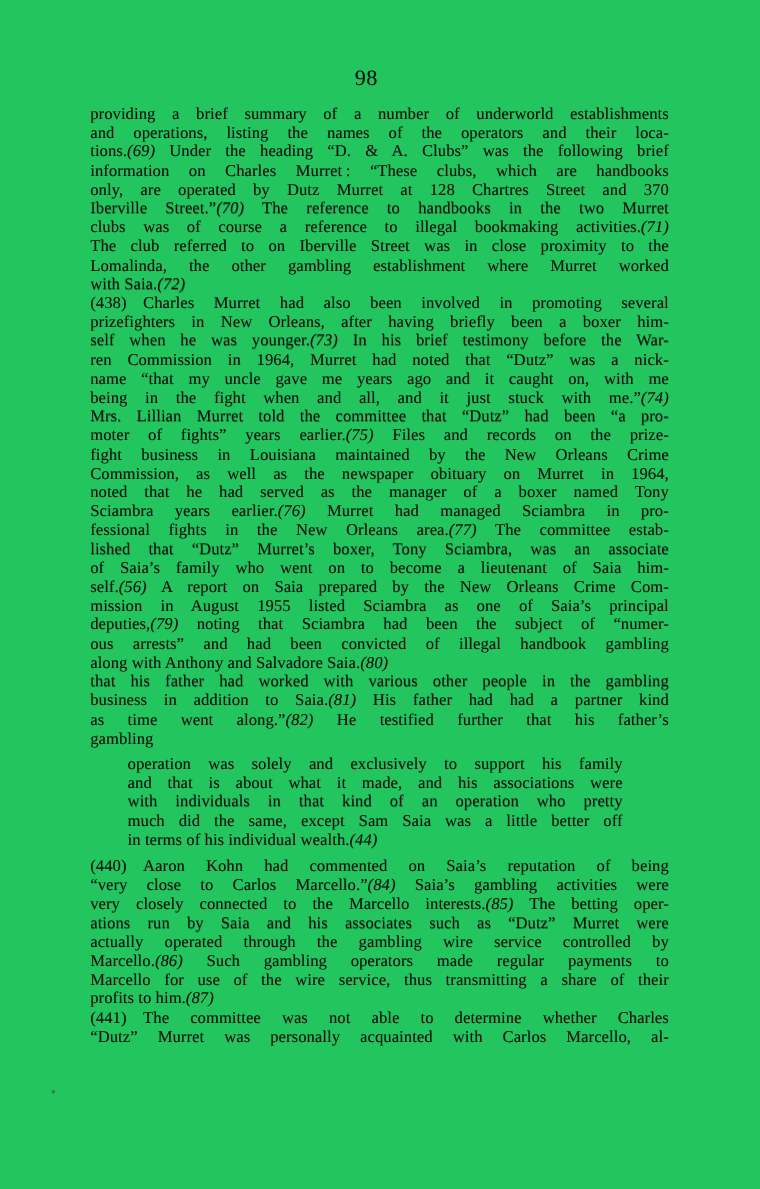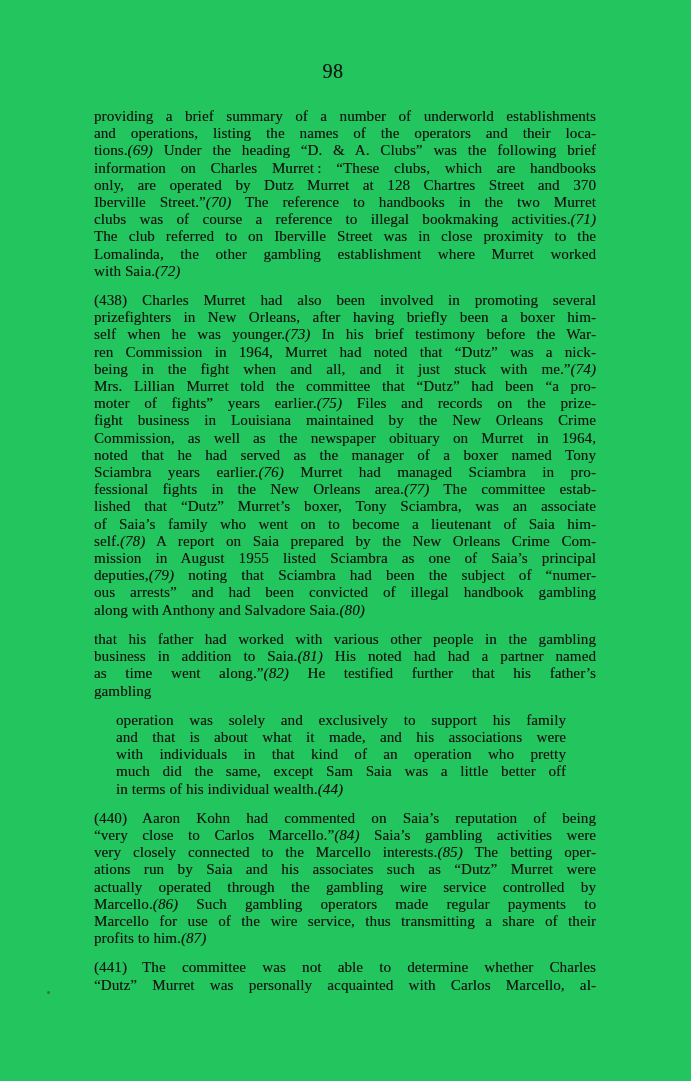--- a/index.html
+++ b/index.html
@@ -28,21 +28,21 @@
   .document-body {
     position: absolute;
     left: 82px;
     top: 96px;
     width: 526px;
     font-size: 15px;
     line-height: 17.2px;
     letter-spacing: 0.1px;
   }
   .block {
-    margin: 12px;
+    margin: 0;
   }
   .quote-block {
     margin: 6px 0 7px 0;
     padding-left: 34px;
     padding-right: 42px;
   }
   .line {
     text-align: justify;
     text-align-last: left;
     overflow: hidden;
@@ -80,39 +80,40 @@
         <div class="line just"><span>clubs was of course a reference to illegal bookmaking activities.</span><i>(71)</i></div>
         <div class="line just">The club referred to on Iberville Street was in close proximity to the</div>
         <div class="line just">Lomalinda, the other gambling establishment where Murret worked</div>
         <div class="line"><span>with Saia.</span><i>(72)</i></div>
       </div>
       <div class="block">
         <div class="line just">(438) Charles Murret had also been involved in promoting several</div>
         <div class="line just">prizefighters in New Orleans, after having briefly been a boxer him-</div>
         <div class="line just"><span>self when he was younger.</span><i>(73)</i><span> In his brief testimony before the War-</span></div>
         <div class="line just">ren Commission in 1964, Murret had noted that “Dutz” was a nick-</div>
+        <div class="line just">name “that my uncle gave me years ago and it caught on, with me</div>
         <div class="line just"><span>being in the fight when and all, and it just stuck with me.”</span><i>(74)</i></div>
         <div class="line just">Mrs. Lillian Murret told the committee that “Dutz” had been “a pro-</div>
         <div class="line just"><span>moter of fights” years earlier.</span><i>(75)</i><span> Files and records on the prize-</span></div>
         <div class="line just">fight business in Louisiana maintained by the New Orleans Crime</div>
         <div class="line just">Commission, as well as the newspaper obituary on Murret in 1964,</div>
         <div class="line just">noted that he had served as the manager of a boxer named Tony</div>
         <div class="line just"><span>Sciambra years earlier.</span><i>(76)</i><span> Murret had managed Sciambra in pro-</span></div>
         <div class="line just"><span>fessional fights in the New Orleans area.</span><i>(77)</i><span> The committee estab-</span></div>
         <div class="line just">lished that “Dutz” Murret’s boxer, Tony Sciambra, was an associate</div>
         <div class="line just">of Saia’s family who went on to become a lieutenant of Saia him-</div>
-        <div class="line just"><span>self.</span><i>(78)</i><span> A report on Saia prepared by the New Orleans Crime Com-</span></div>
+        <div class="line just"><span>self.</span><i>(56)</i><span> A report on Saia prepared by the New Orleans Crime Com-</span></div>
         <div class="line just">mission in August 1955 listed Sciambra as one of Saia’s principal</div>
         <div class="line just"><span>deputies,</span><i>(79)</i><span> noting that Sciambra had been the subject of “numer-</span></div>
         <div class="line just">ous arrests” and had been convicted of illegal handbook gambling</div>
         <div class="line"><span>along with Anthony and Salvadore Saia.</span><i>(80)</i></div>
       </div>
       <div class="block">
         <div class="line just">that his father had worked with various other people in the gambling</div>
-        <div class="line just"><span>business in addition to Saia.</span><i>(81)</i><span> His noted had had a partner named</span></div>
+        <div class="line just"><span>business in addition to Saia.</span><i>(81)</i><span> His father had had a partner kind</span></div>
         <div class="line just"><span>as time went along.”</span><i>(82)</i><span> He testified further that his father’s</span></div>
         <div class="line">gambling</div>
       </div>
       <div class="block quote-block">
         <div class="line just">operation was solely and exclusively to support his family</div>
         <div class="line just">and that is about what it made, and his associations were</div>
         <div class="line just">with individuals in that kind of an operation who pretty</div>
         <div class="line just">much did the same, except Sam Saia was a little better off</div>
         <div class="line"><span>in terms of his individual wealth.</span><i>(44)</i></div>
       </div>

